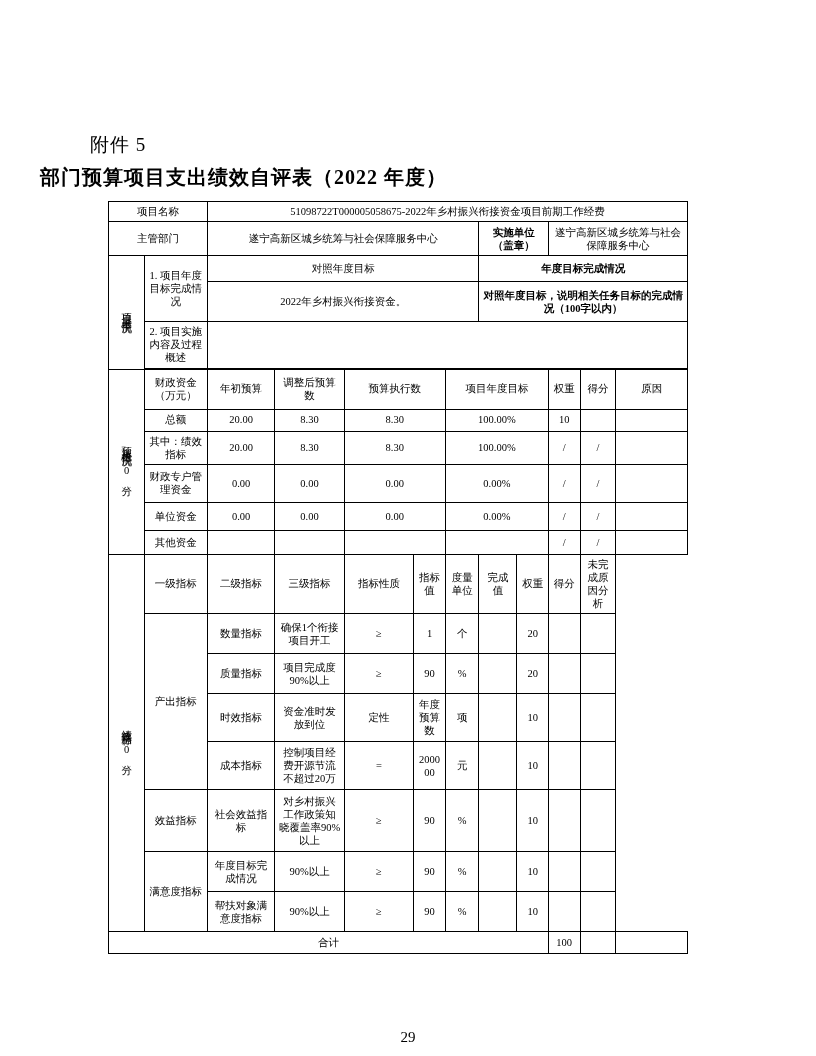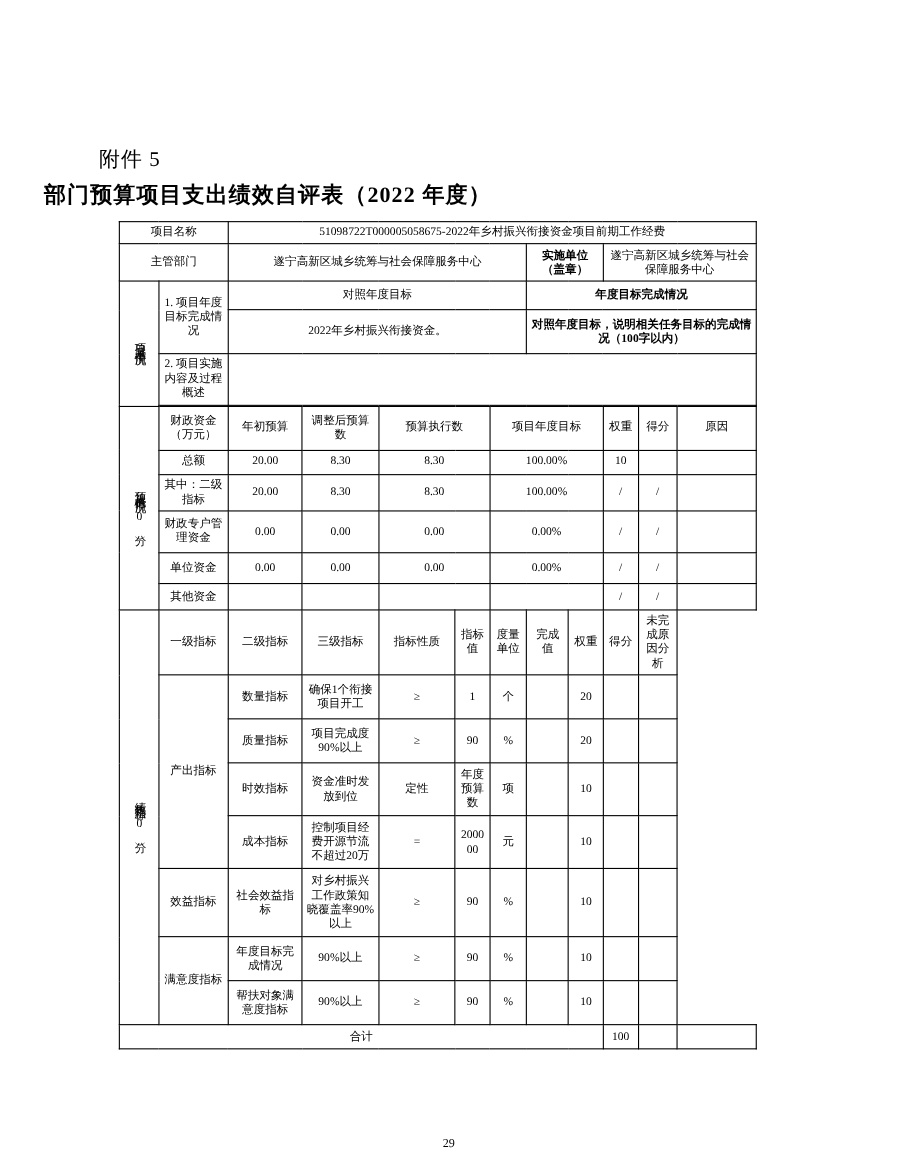--- a/index.html
+++ b/index.html
@@ -67,21 +67,21 @@
   }
   .small {
     font-size: 9.5px;
   }
   .pagenum {
     position: absolute;
     bottom: 42px;
     left: 0;
     width: 816px;
     text-align: center;
-    font-size: 11px;
+    font-size: 15px;
     font-family: "Liberation Serif", serif;
   }
 </style>
 </head>
 <body>
 
 <div class="page">
 
   <div class="attach-label">附件 5</div>
   <div class="doc-title">部门预算项目支出绩效自评表（2022 年度）</div>
@@ -156,21 +156,21 @@
       <td>总额</td>
       <td>20.00</td>
       <td>8.30</td>
       <td colspan="2">8.30</td>
       <td colspan="3">100.00%</td>
       <td>10</td>
       <td></td>
       <td></td>
     </tr>
     <tr style="height:32px">
-      <td>其中：二级指标</td>
+      <td>其中：绩效指标</td>
       <td>20.00</td>
       <td>8.30</td>
       <td colspan="2">8.30</td>
       <td colspan="3">100.00%</td>
       <td>/</td>
       <td>/</td>
       <td></td>
     </tr>
     <tr style="height:38px">
       <td class="left">财政专户管理资金</td>

